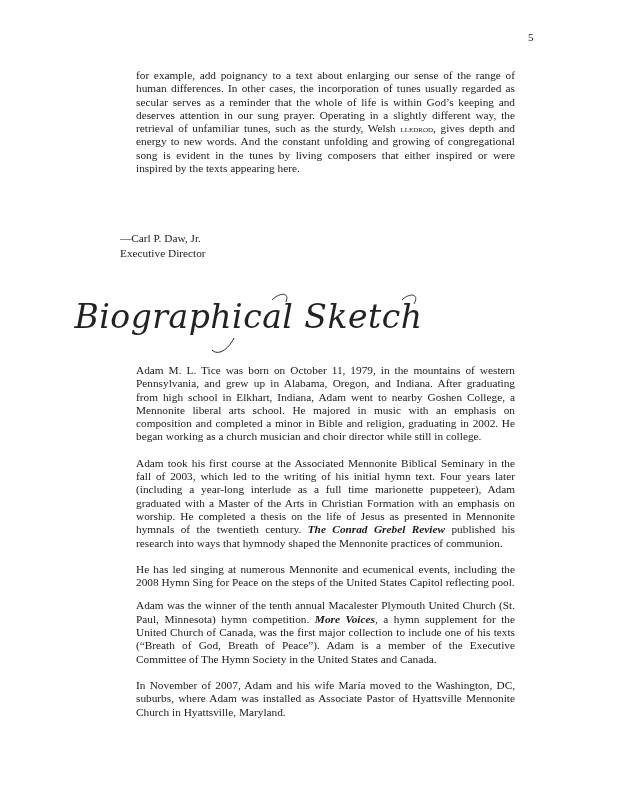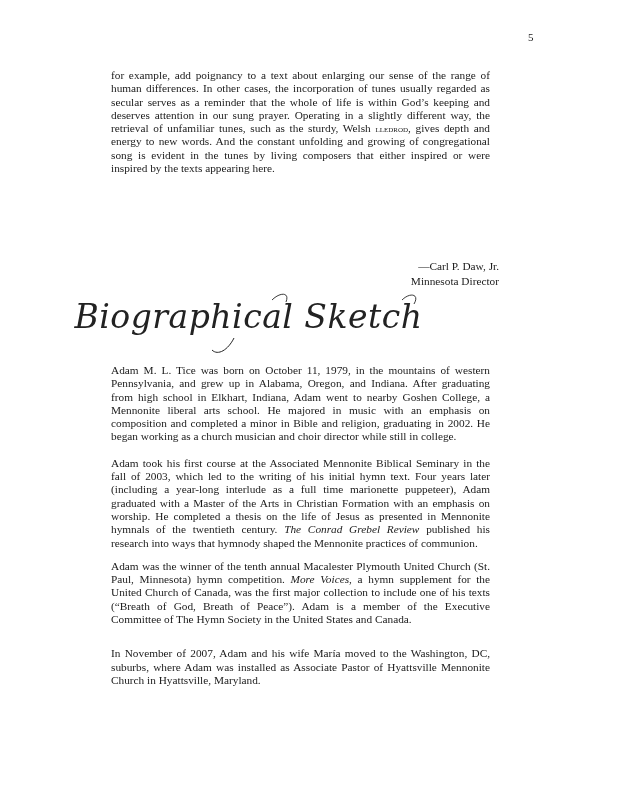--- a/index.html
+++ b/index.html
@@ -1,63 +1,64 @@
 <!DOCTYPE html>
 <html><head>
 <meta charset="utf-8">
 <style>
   html, body { margin: 0; padding: 0; background: #ffffff; }
   body { width: 618px; height: 800px; position: relative; overflow: hidden;
          font-family: "Liberation Serif", "DejaVu Serif", serif; color: #1a1a1a; }
   .page-number { position: absolute; top: 31px; left: 528px; font-size: 11px; }
-  .body-text { position: absolute; left: 111px; width: 379px; font-size: 11.3px; line-height: 13.3px; }
+  .body-text { position: absolute; left: 136px; width: 379px; font-size: 11.3px; line-height: 13.3px; }
   .para { margin: 0; text-align: justify; hyphens: none; }
   .sc { font-variant: small-caps; font-size: 10px; }
-  .signature { position: absolute; left: 120px; width: 379px; top: 231px; text-align: right; font-size: 11.3px; line-height: 15px; margin-top: 28px; }
+  .signature { position: absolute; left: 120px; width: 379px; top: 231px; text-align: left; font-size: 11.3px; line-height: 15px; }
   .section-title { position: absolute; left: 0; width: 497px; top: 297px; text-align: center;
                    font-family: "DejaVu Serif", "Liberation Serif", serif; font-style: italic;
                    font-size: 33px; letter-spacing: 0.5px; color: #222; font-weight: normal; }
   .title-flourish { position: absolute; left: 0; top: 0; }
-  em { font-style: italic; }
+  em { font-style: italic; font-weight: bold; }
 </style>
 </head>
 <body>
 
 <div>
 
   <div class="page-number">5</div>
 
   <div class="body-text" style="top:69px;">
     <p class="para">
       <span>for example, add poignancy to a text about enlarging our sense of the range of human differences. In other cases, the incorporation of tunes usually regarded as secular serves as a reminder that the whole of life is within God’s keeping and deserves attention in our sung prayer. Operating in a slightly different way, the retrieval of unfamiliar tunes, such as the sturdy, Welsh </span><span class="sc">lledrod</span><span>, gives depth and energy to new words. And the constant unfolding and growing of congregational song is evident in the tunes by living composers that either inspired or were inspired by the texts appearing here.</span>
     </p>
   </div>
 
   <div class="signature">
     <div>—Carl P. Daw, Jr.</div>
-    <div>Minnesota Director</div>
+    <div>Executive Director</div>
   </div>
 
   <div class="section-title">
     <span>Biographical Sketch</span>
   </div>
   <svg class="title-flourish" width="618" height="800" style="pointer-events:none;">
     <path d="M 234 338 C 228 350, 218 356, 212 350" stroke="#222" stroke-width="1" fill="none"></path>
     <path d="M 272 300 C 280 292, 290 292, 286 302" stroke="#222" stroke-width="0.9" fill="none"></path>
     <path d="M 402 300 C 410 292, 420 294, 414 304" stroke="#222" stroke-width="0.9" fill="none"></path>
   </svg>
 
   <div class="body-text" style="top:364px;">
     <p class="para">Adam M. L. Tice was born on October 11, 1979, in the mountains of western Pennsylvania, and grew up in Alabama, Oregon, and Indiana. After graduating from high school in Elkhart, Indiana, Adam went to nearby Goshen College, a Mennonite liberal arts school. He majored in music with an emphasis on composition and completed a minor in Bible and religion, graduating in 2002. He began working as a church musician and choir director while still in college.</p>
 
     <p class="para" style="margin-top:13px;">
       <span>Adam took his first course at the Associated Mennonite Biblical Seminary in the fall of 2003, which led to the writing of his initial hymn text. Four years later (including a year-long interlude as a full time marionette puppeteer), Adam graduated with a Master of the Arts in Christian Formation with an emphasis on worship. He completed a thesis on the life of Jesus as presented in Mennonite hymnals of the twentieth century. </span><em>The Conrad Grebel Review</em><span> published his research into ways that hymnody shaped the Mennonite practices of communion.</span>
     </p>
 
+    <p class="para" style="margin-top:13px;">He has led singing at numerous Mennonite and ecumenical events, including the 2008 Hymn Sing for Peace on the steps of the United States Capitol reflecting pool.</p>
 
     <p class="para" style="margin-top:10px;">
       <span>Adam was the winner of the tenth annual Macalester Plymouth United Church (St. Paul, Minnesota) hymn competition. </span><em>More Voices</em><span>, a hymn supplement for the United Church of Canada, was the first major collection to include one of his texts (“Breath of God, Breath of Peace”). Adam is a member of the Executive Committee of The Hymn Society in the United States and Canada.</span>
     </p>
 
-    <p class="para" style="margin-top:21px;">In November of 2007, Adam and his wife María moved to the Washington, DC, suburbs, where Adam was installed as Associate Pastor of Hyattsville Mennonite Church in Hyattsville, Maryland.</p>
+    <p class="para" style="margin-top:13px;">In November of 2007, Adam and his wife María moved to the Washington, DC, suburbs, where Adam was installed as Associate Pastor of Hyattsville Mennonite Church in Hyattsville, Maryland.</p>
   </div>
 
 </div>
 
 </body></html>

